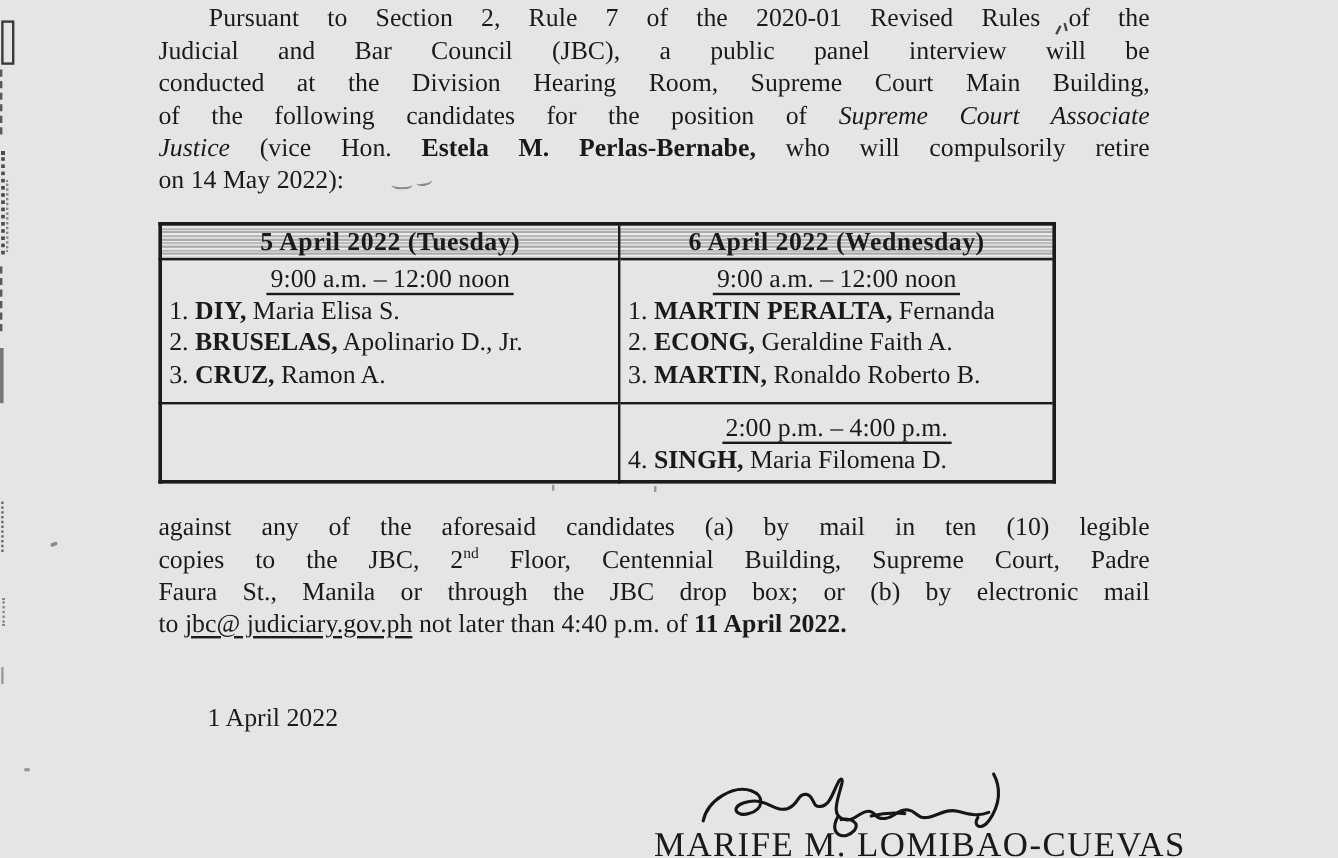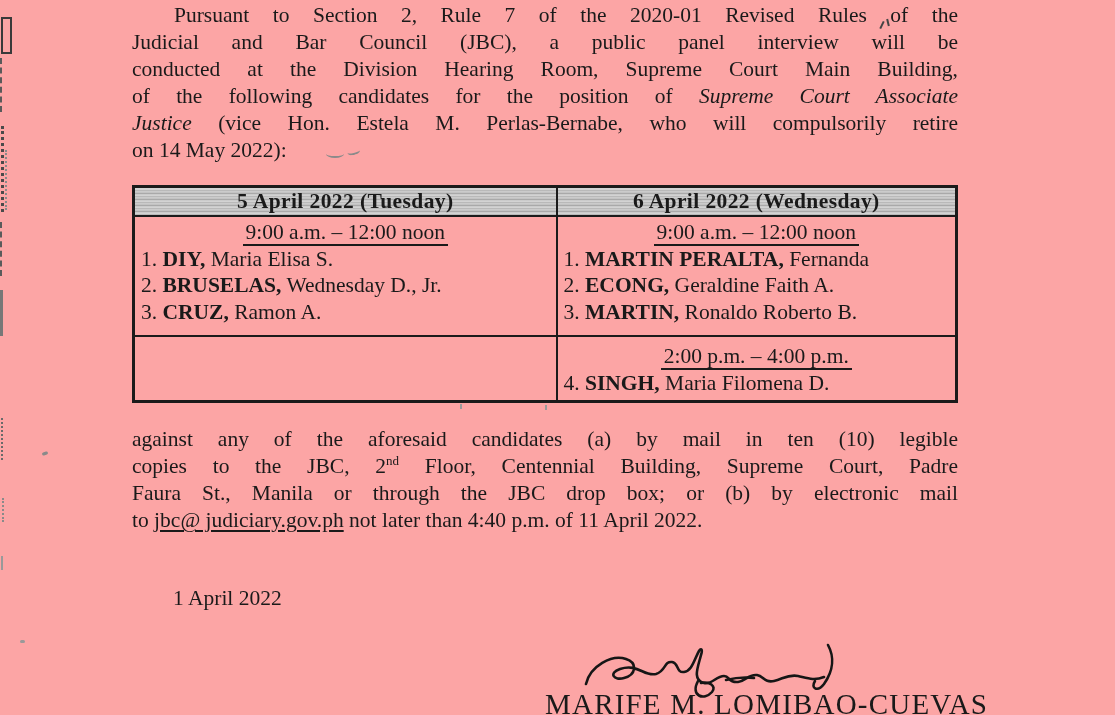--- a/index.html
+++ b/index.html
@@ -1,32 +1,32 @@
 <!DOCTYPE html>
 <html><head>
 <meta charset="utf-8">
 <style>
   html,body { margin:0; padding:0; background:#ffffff; }
   .page {
     position:relative; width:1115px; height:715px; overflow:hidden;
-    background:#fca5a5; color:#1a1a1a;
+    background:#e5e5e5; color:#1a1a1a;
     font-family:"Liberation Serif","DejaVu Serif",serif;
   }
   
   .textblock { position:absolute; left:132px; width:826px; font-size:21.5px; }
   .line { height:27px; line-height:27px; text-align:justify; text-justify:inter-word; white-space:normal; }
   .line.just { text-align-last:justify; }
   .line.indent { padding-left:42px; }
   .seg-i { font-style:italic; }
-  .seg-b { font-weight:normal;margin-top:16px; }
+  .seg-b { font-weight:bold;margin-top:16px; }
   .seg-u { text-decoration:underline; text-underline-offset:3px; }
   .seg-sup { vertical-align:super; font-size:13px; line-height:0; }
   
   table.sched {
-    position:absolute; left:132px; top:185px; width:826px;
+    position:absolute; left:132px; top:185px; width:748px;
     border-collapse:collapse; table-layout:fixed;
     border:3px solid #1b1b1b; font-size:21.5px;
   }
   table.sched th, table.sched td { border:2px solid #1b1b1b; }
   table.sched th {
     height:25px; font-weight:bold; letter-spacing:0.4px; text-align:center;
     background:repeating-linear-gradient(180deg,#ededed 0 1.5px,#b9b9b9 1.5px 3px,#dcdcdc 3px 4.5px,#a9a9a9 4.5px 6px);
   }
   table.sched td { vertical-align:top; padding:1px 6px 4px 6px; line-height:26.5px; }
   tr.r1 { height:120px; }
@@ -100,21 +100,21 @@
       </colgroup>
     <tbody>
         <tr class="hdr">
       <th>5 April 2022 (Tuesday)</th>
       <th>6 April 2022 (Wednesday)</th>
     </tr>
     <tr class="r1">
       <td>
         <div class="time"><span class="tspan">9:00 a.m. – 12:00 noon</span></div>
         <div class="cand"><span>1.</span> <b>DIY,</b> <span>Maria Elisa S.</span></div>
-        <div class="cand"><span>2.</span> <b>BRUSELAS,</b> <span>Wednesday D., Jr.</span></div>
+        <div class="cand"><span>2.</span> <b>BRUSELAS,</b> <span>Apolinario D., Jr.</span></div>
         <div class="cand"><span>3.</span> <b>CRUZ,</b> <span>Ramon A.</span></div>
       </td>
       <td>
         <div class="time"><span class="tspan">9:00 a.m. – 12:00 noon</span></div>
         <div class="cand"><span>1.</span> <b>MARTIN PERALTA,</b> <span>Fernanda</span></div>
         <div class="cand"><span>2.</span> <b>ECONG,</b> <span>Geraldine Faith A.</span></div>
         <div class="cand"><span>3.</span> <b>MARTIN,</b> <span>Ronaldo Roberto B.</span></div>
       </td>
     </tr>
     <tr class="r2">

